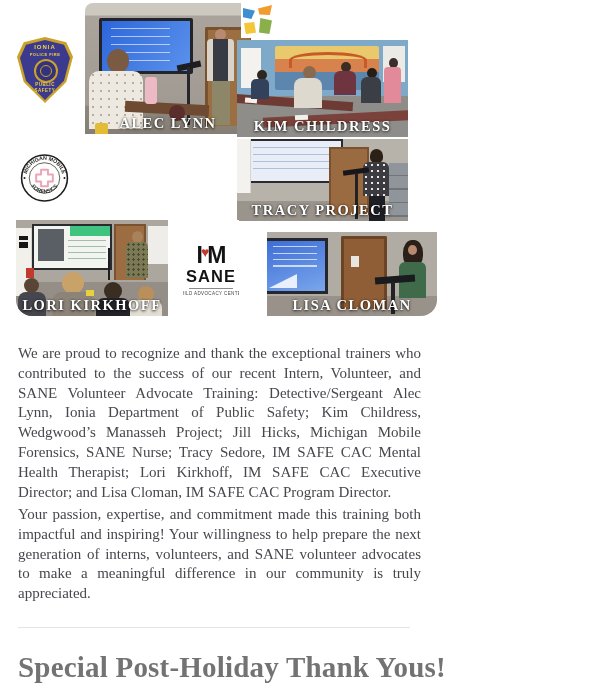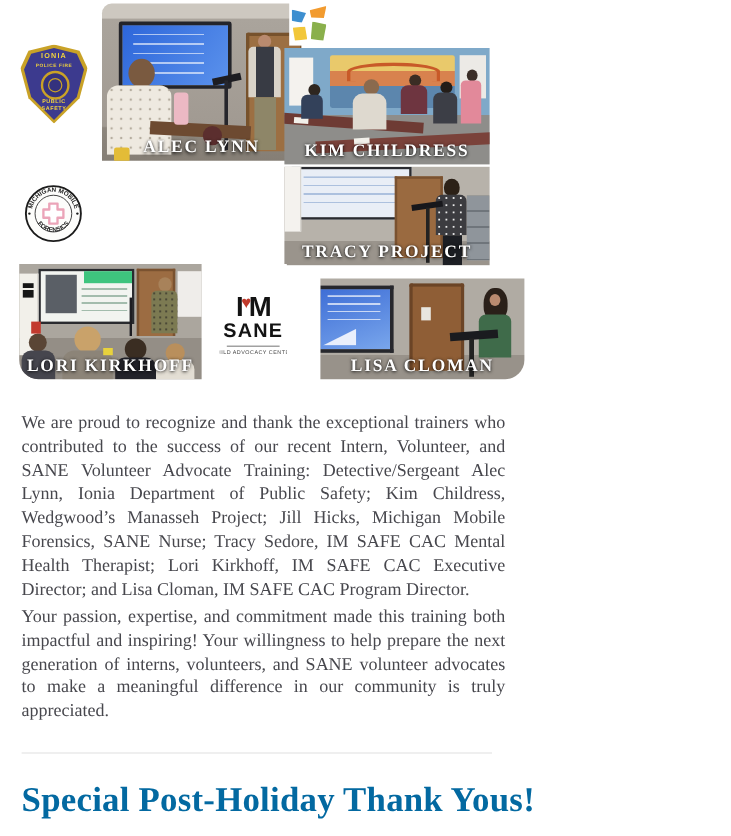--- a/index.html
+++ b/index.html
@@ -181,21 +181,21 @@
   #lisa .pod{position:absolute;left:108px;top:44px;width:40px;height:7px;background:#1a1b1f;transform:rotate(-4deg);}
   #lisa .pol{position:absolute;left:124px;top:50px;width:4px;height:32px;background:#222;}
 
   
   .para{position:absolute;left:18px;width:403px;margin:0;text-align:justify;
     font-size:15px;line-height:19.8px;color:#47474d;}
   #para1{top:344px;}
   #para2{top:505px;}
   #divider{position:absolute;left:18px;top:627px;width:392px;height:1px;background:#e4e4e4;}
   #heading{position:absolute;left:18px;top:651px;margin:0;font-family:"Liberation Serif",serif;
-    font-weight:bold;font-size:29px;color:#0369a1;letter-spacing:.2px;white-space:nowrap;}
+    font-weight:bold;font-size:29px;color:#737373;letter-spacing:.2px;white-space:nowrap;}
 </style>
 </head>
 <body>
 
 <div id="page">
 
   <div id="collage" class="abs" style="left:0;top:0;width:430px;height:322px;">
 
     <div id="ionia" class="tile">
       <div class="inner"></div>

